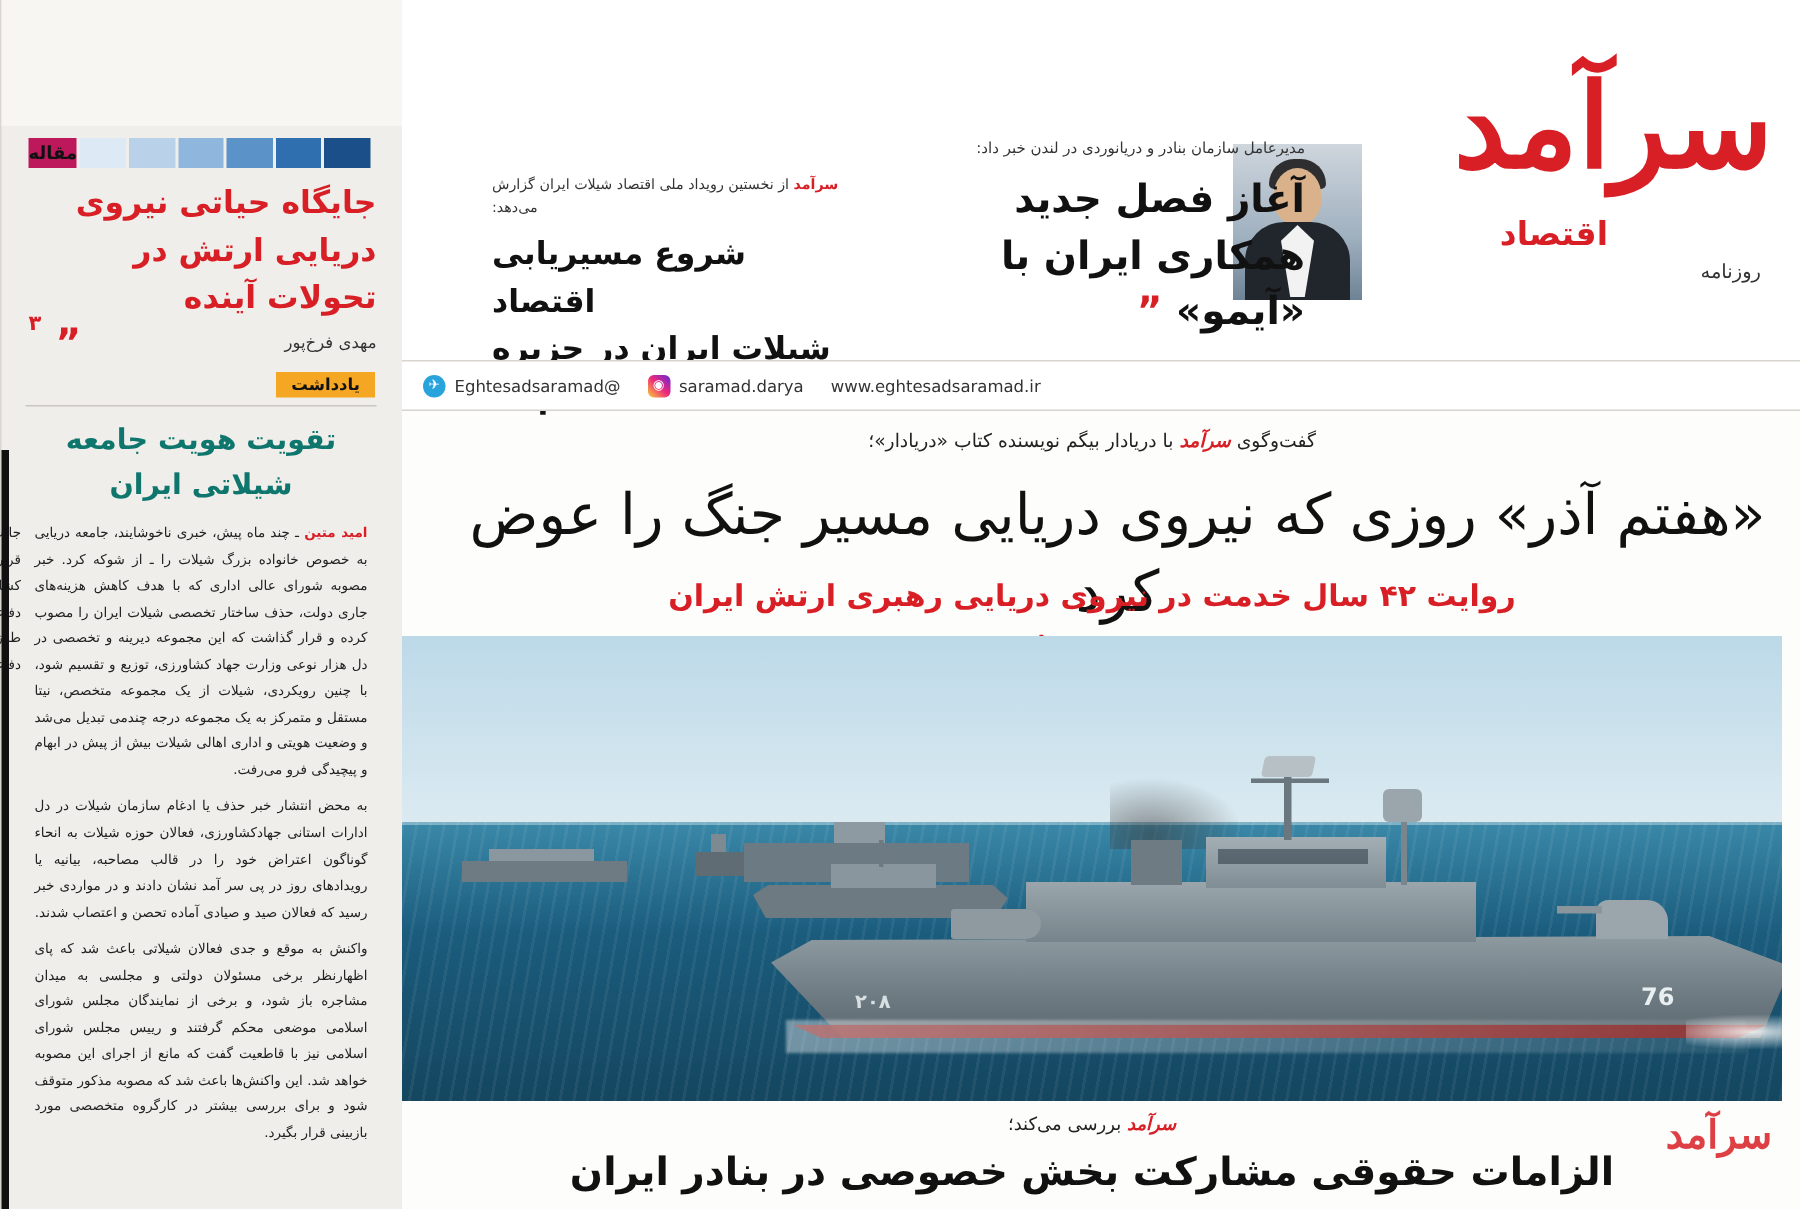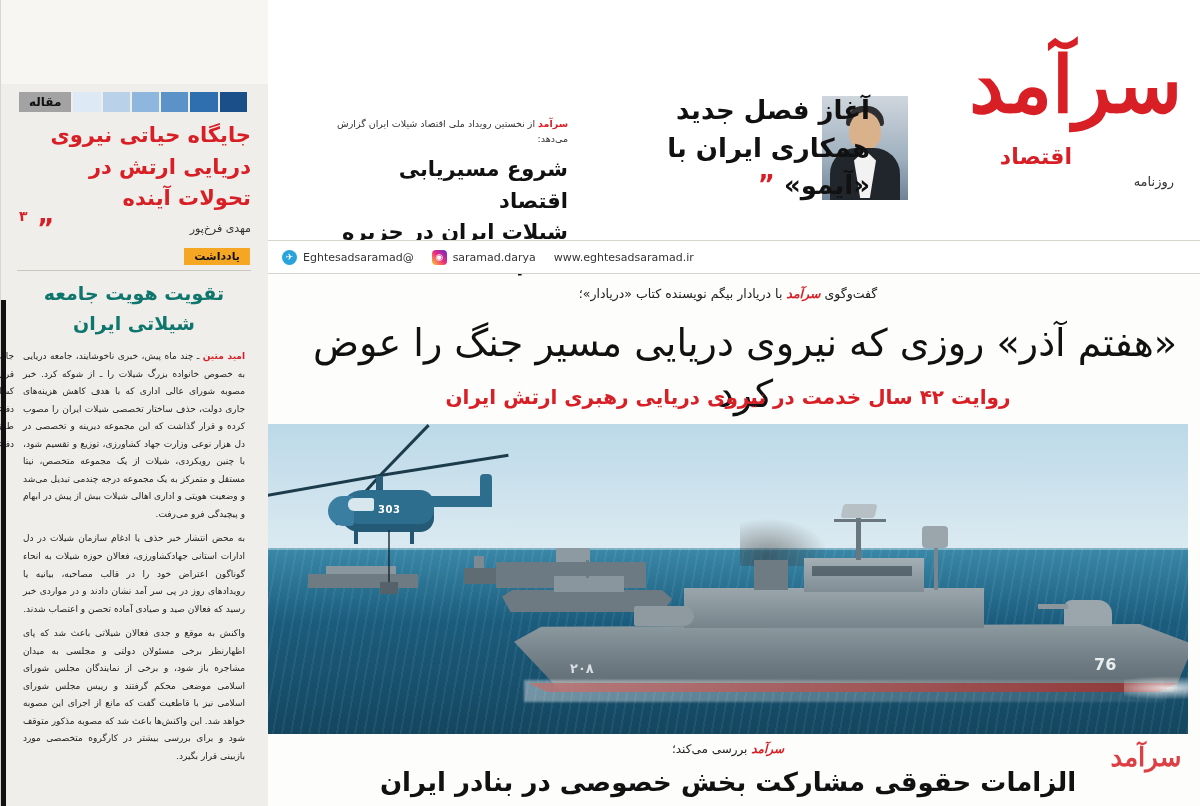--- a/index.html
+++ b/index.html
@@ -26,22 +26,22 @@
   }
   .sb-top-strip {
     position: absolute; top: 0; left: 0; width: 268px; height: 84px;
     background: #f7f6f3;
   }
   .article-tag-row {
     position: absolute; top: 92px; left: 18px; width: 232px; height: 20px;
     display: flex; flex-direction: row-reverse; align-items: stretch;
   }
   .article-tag {
-    background: #a3a3a3; color: #111; font-size: 12px; font-weight: bold;
-    padding: 2px 10px; letter-spacing: 0.5px; line-height: 16px;
+    background: #be185d; color: #111; font-size: 12px; font-weight: bold;
+    padding: 2px 0; letter-spacing: 0.5px; line-height: 16px;
     display: flex; align-items: center;
   }
   .tag-bars { display: flex; flex-direction: row; align-items: stretch; flex: 1; margin-right: 4px; }
   .tag-bars i { display: block; flex: 1; margin-left: 2px; }
 
   .sb-headline {
     position: absolute; top: 120px; left: 16px; width: 234px;
     text-align: right; direction: rtl;
     color: #d81f26; font-weight: bold; font-size: 21px; line-height: 1.5;
     letter-spacing: -0.3px;
@@ -139,21 +139,21 @@
   .kicker {
     font-size: 10px; color: #333; margin-bottom: 8px; line-height: 1.5;
   }
   .lead-title {
     font-size: 26px; font-weight: bold; color: #111; line-height: 1.45;
   }
   .lead-q { color: #d81f26; font-size: 26px; font-weight: bold; }
 
   .second-col {
     position: absolute; top: 116px; right: 632px; width: 240px;
-    text-align: right; direction: rtl;
+    text-align: left; direction: rtl;
   }
   .second-kicker { font-size: 9.5px; color: #333; line-height: 1.6; margin-bottom: 8px; }
   .second-kicker .red { color: #d81f26; font-weight: bold; }
   .second-title {
     font-size: 21px; font-weight: bold; color: #111; line-height: 1.5;
   }
   .second-title .red { color: #d81f26; }
 
   
   .infobar {
@@ -449,20 +449,21 @@
     </div>
 
     <div class="portrait">
       <span class="hair"></span>
       <span class="head"></span>
       <span class="body"></span>
       <span class="shirt"></span>
     </div>
 
     <div class="lead-col">
+      <div class="kicker">مدیرعامل سازمان بنادر و دریانوردی در لندن خبر داد:</div>
       <div class="lead-title">
         <div>آغاز فصل جدید</div>
         <div>
           <span>همکاری ایران با «آیمو»</span>
           <span class="lead-q">”</span>
         </div>
       </div>
     </div>
 
     <div class="second-col">
@@ -510,37 +511,20 @@
     <div class="far-ship fs1"></div>
     <div class="far-ship fs2"></div>
     <div class="far-ship fs3"></div>
 
     <div class="small-escort">
       <span class="eh"></span>
       <span class="es"></span>
       <span class="em"></span>
     </div>
 
-    <div class="heli">
-      <span class="blade b1"></span>
-      <span class="blade b2"></span>
-      <span class="blade b3"></span>
-      <span class="blade b4"></span>
-      <span class="rotor-mast"></span>
-      <span class="tail"></span>
-      <span class="fin"></span>
-      <span class="fuselage"></span>
-      <span class="nose"></span>
-      <span class="win"></span>
-      <span class="num">303</span>
-      <span class="gear"></span>
-      <span class="gear gear2"></span>
-      <span class="cable"></span>
-      <span class="load"></span>
-    </div>
 
     <div class="frigate">
       <span class="smoke"></span>
       <span class="hull"></span>
       <span class="hull-stripe"></span>
       <span class="deckhouse"></span>
       <span class="bridge"></span>
       <span class="funnel"></span>
       <span class="mast"></span>
       <span class="mast2"></span>

